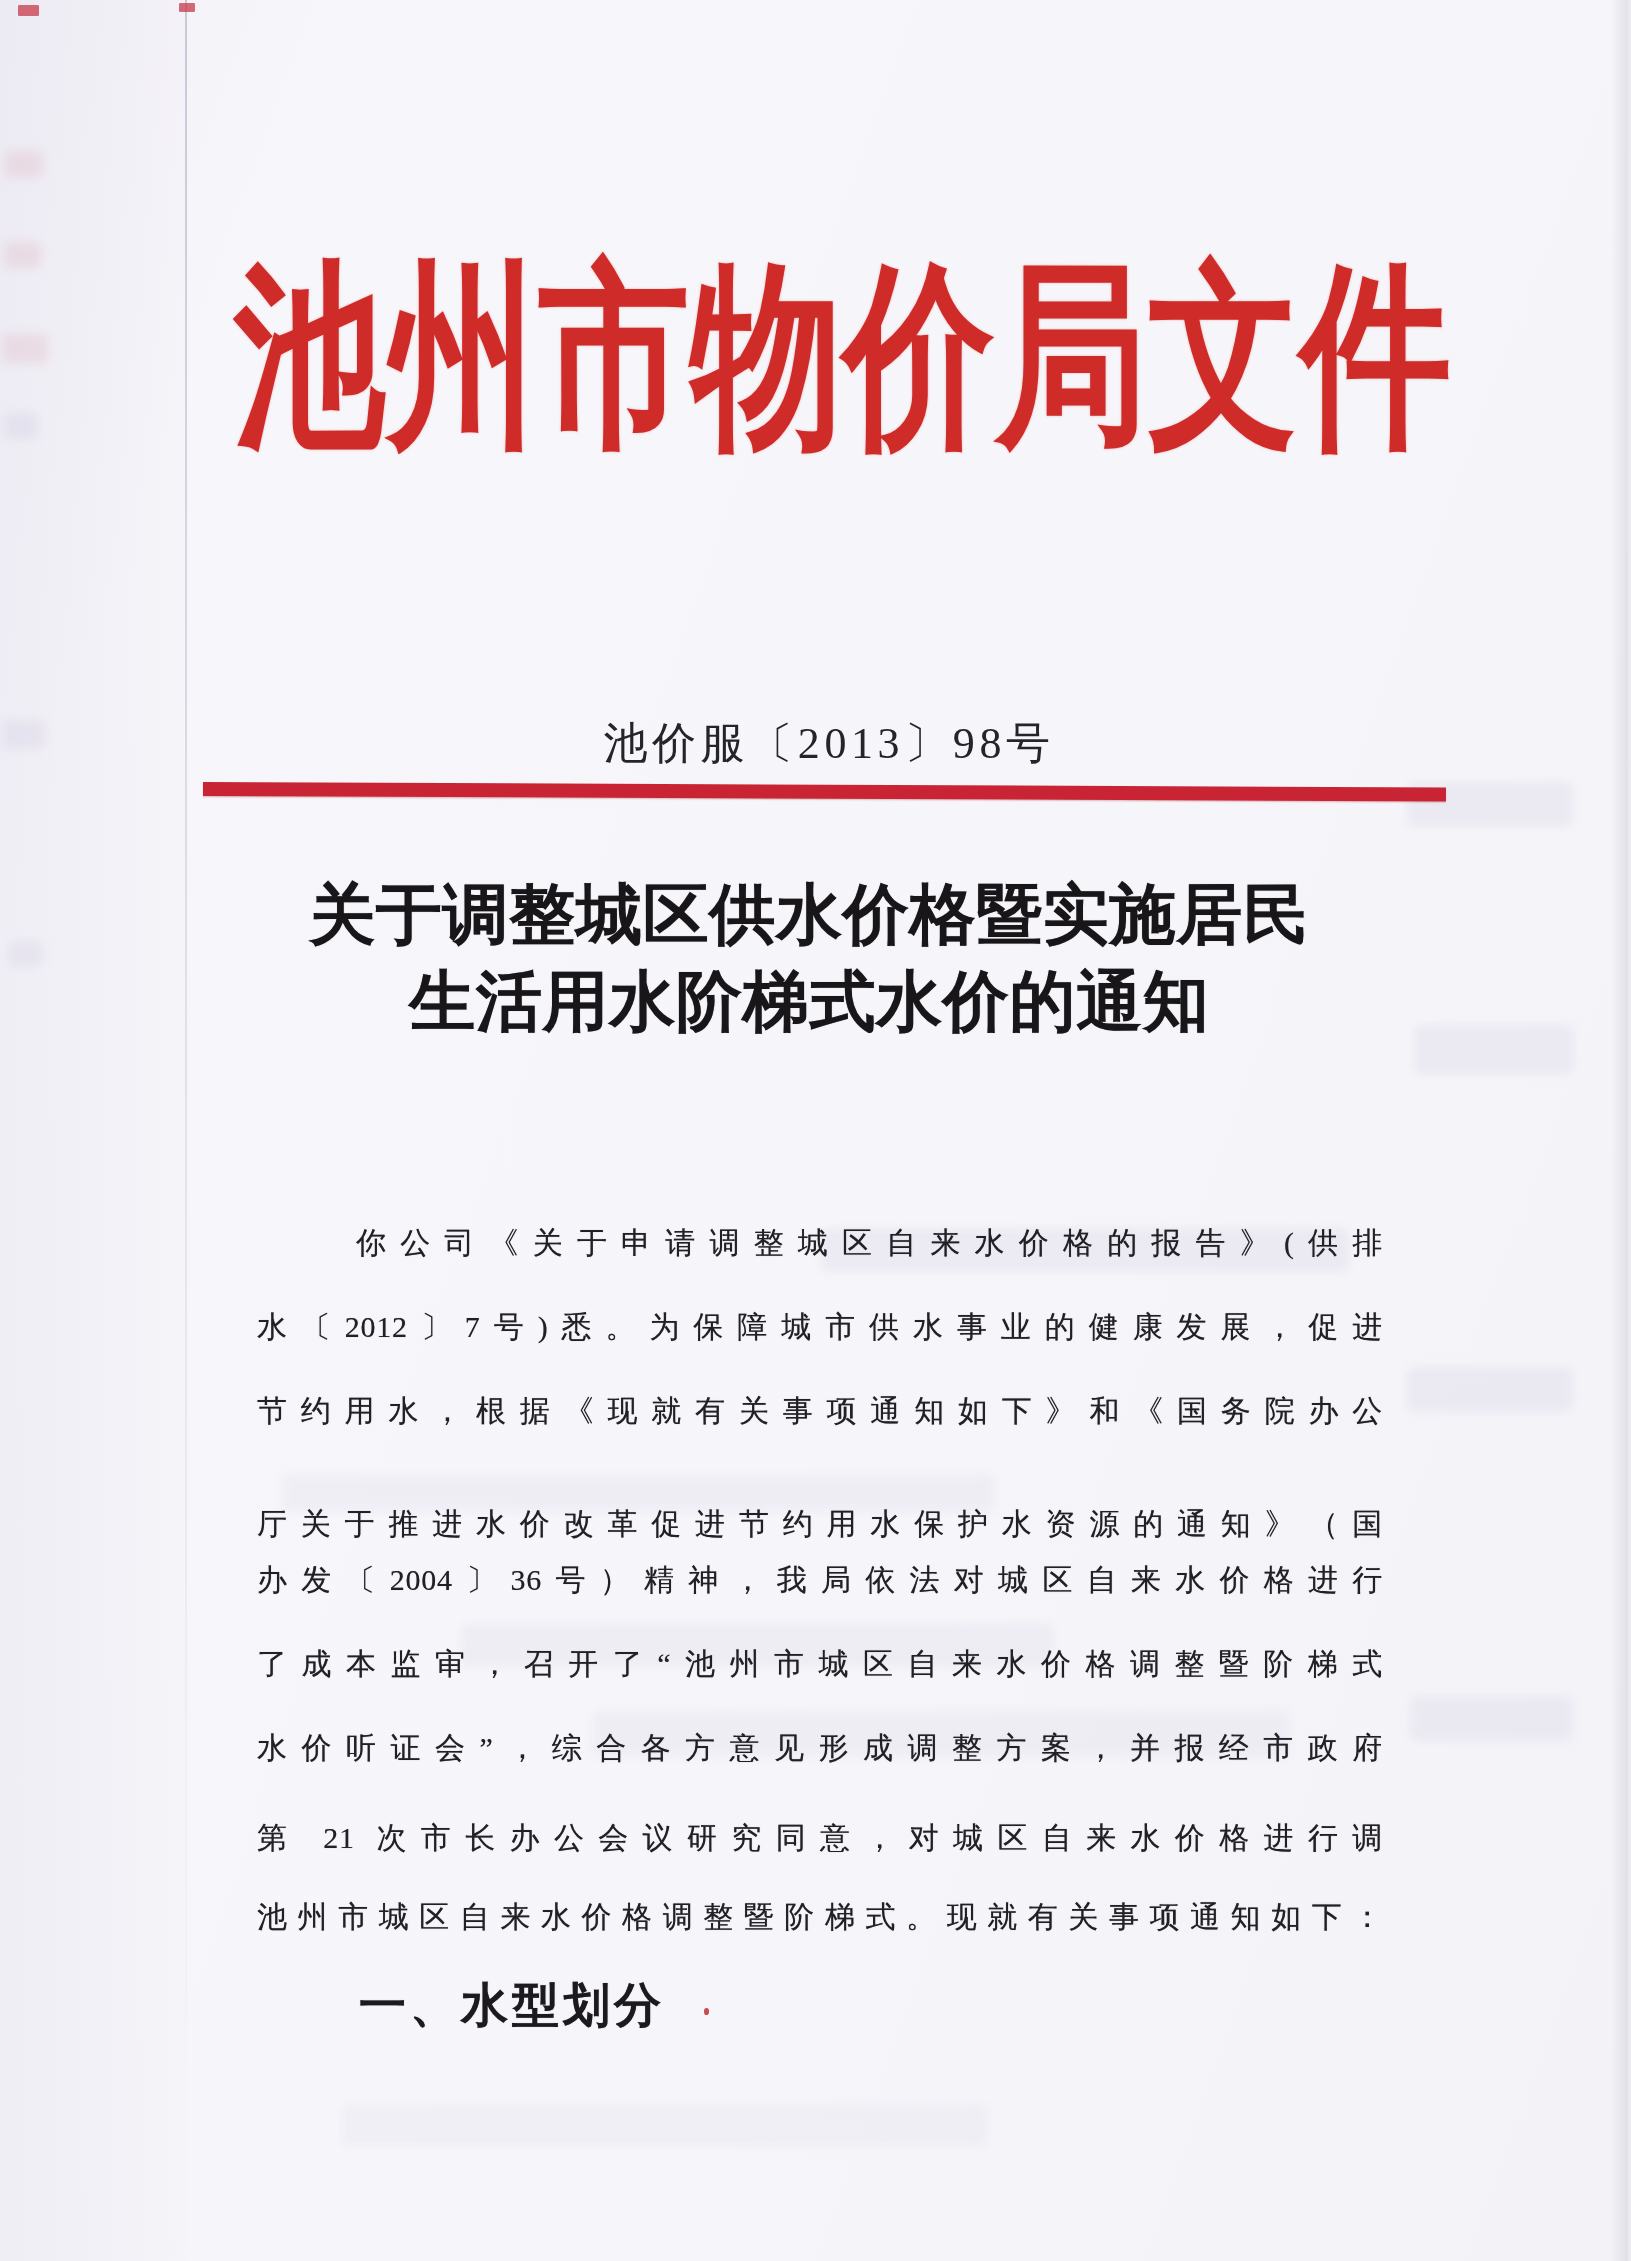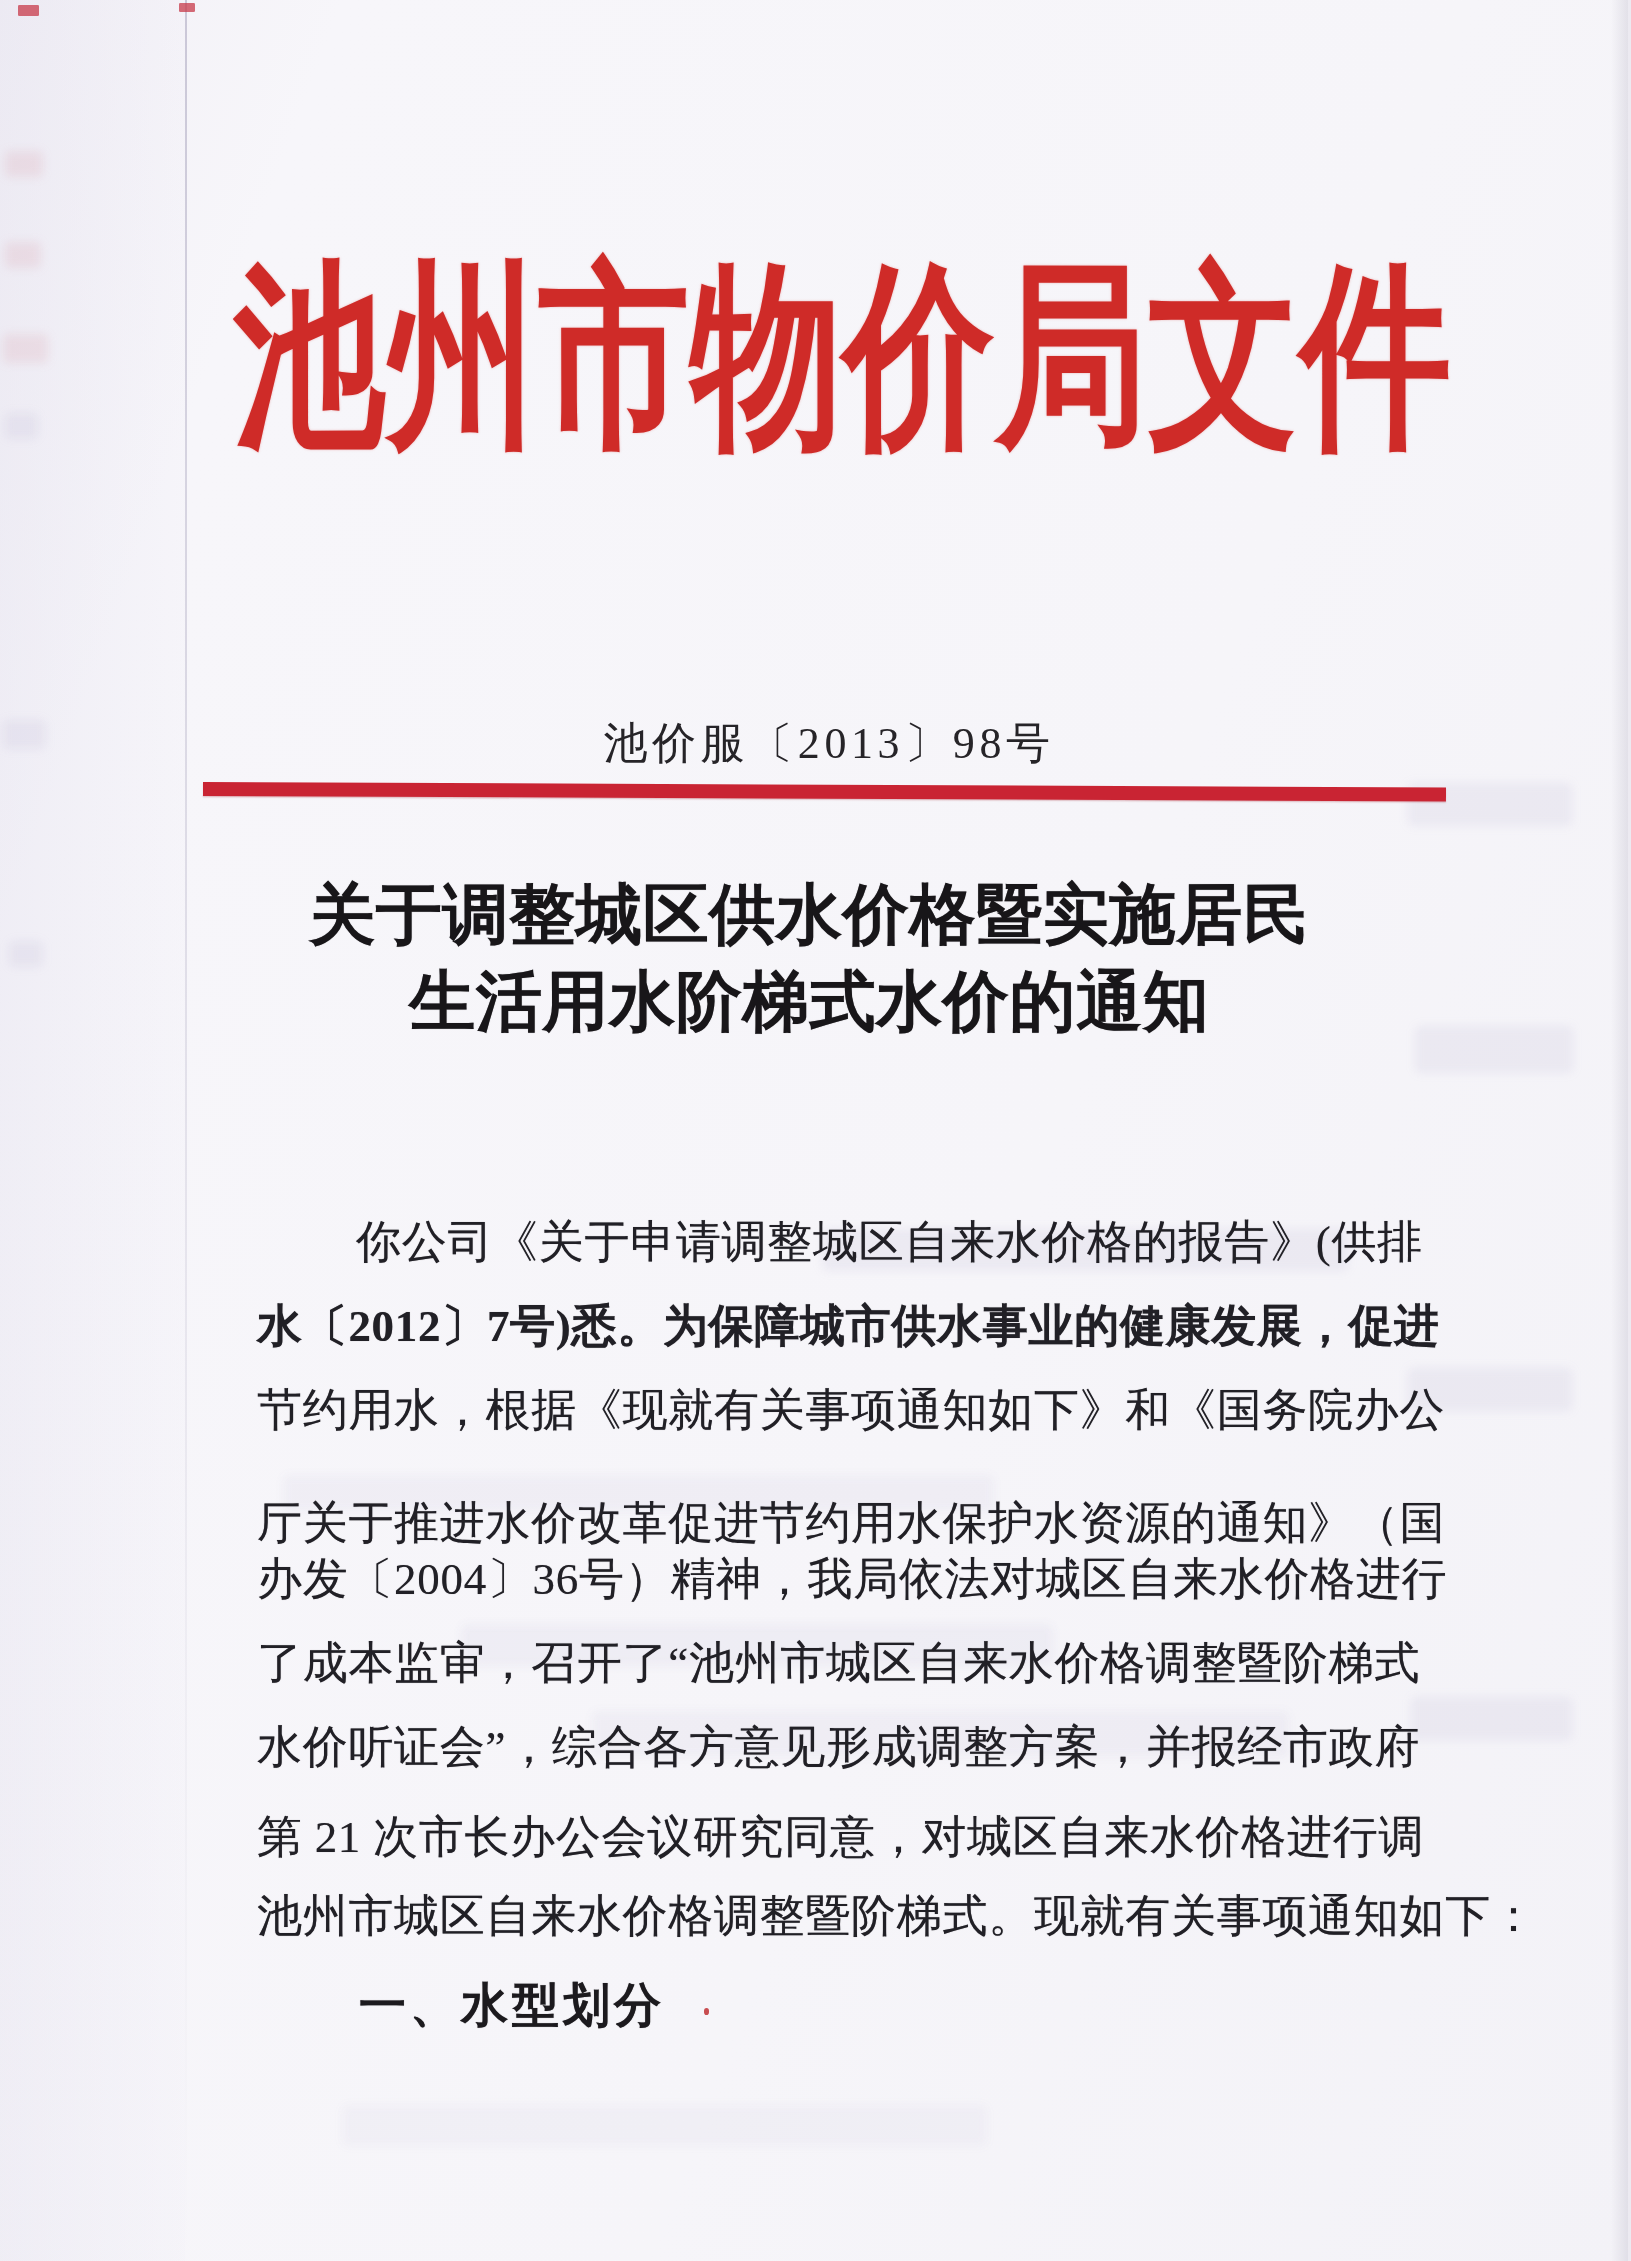--- a/index.html
+++ b/index.html
@@ -65,21 +65,21 @@
   }
   .doc-title.t1 { top: 870px; }
   .doc-title.t2 { top: 957px; }
   .addressee {
     position: absolute; left: 255px; top: 1118px;
     font-size: 46px; letter-spacing: 2px; color: #232126;
     text-shadow: 0 0 0.7px rgba(25,22,28,.55);
   }
   .bl {
     position: absolute; left: 257px; width: 1126px;
-    font-size: 45px; line-height: 57px; white-space: nowrap;
+    font-size: 30px; line-height: 57px; white-space: nowrap;
     letter-spacing: 0.7px;
     text-align: justify; text-align-last: justify;
     color: #212026; text-shadow: 0 0 0.7px rgba(25,22,28,.55);
   }
   .bl.indent { text-indent: 99px; }
   .heading {
     position: absolute; left: 359px; top: 1974px;
     font-size: 47px; font-weight: bold; letter-spacing: 4px;
     color: #1c1a1e; text-shadow: 0 0 0.7px rgba(20,18,22,.7);
   }
@@ -117,21 +117,21 @@
 
   <div class="doc-no">池价服〔2013〕98号</div>
 
   <div class="red-rule"></div>
 
   <div class="doc-title t1">关于调整城区供水价格暨实施居民</div>
   <div class="doc-title t2">生活用水阶梯式水价的通知</div>
 
 
   <div class="bl indent" style="top:1214px;">你公司《关于申请调整城区自来水价格的报告》(供排</div>
-  <div class="bl" style="top:1298px;font-weight:bold;">水〔2012〕7号)悉。为保障城市供水事业的健康发展，促进</div>
+  <div class="bl" style="top:1298px;">水〔2012〕7号)悉。为保障城市供水事业的健康发展，促进</div>
   <div class="bl" style="top:1382px;">节约用水，根据《现就有关事项通知如下》和《国务院办公</div>
   <div class="bl" style="top:1466px;margin-top:29px;">厅关于推进水价改革促进节约用水保护水资源的通知》（国</div>
   <div class="bl" style="top:1551px;">办发〔2004〕36号）精神，我局依法对城区自来水价格进行</div>
   <div class="bl" style="top:1635px;">了成本监审，召开了“池州市城区自来水价格调整暨阶梯式</div>
   <div class="bl" style="top:1719px;">水价听证会”，综合各方意见形成调整方案，并报经市政府</div>
   <div class="bl" style="top:1803px;margin-top:6px;">第 21 次市长办公会议研究同意，对城区自来水价格进行调</div>
   <div class="bl" style="top:1888px;">池州市城区自来水价格调整暨阶梯式。现就有关事项通知如下：</div>
 
   <div class="heading">一、水型划分</div>
 

